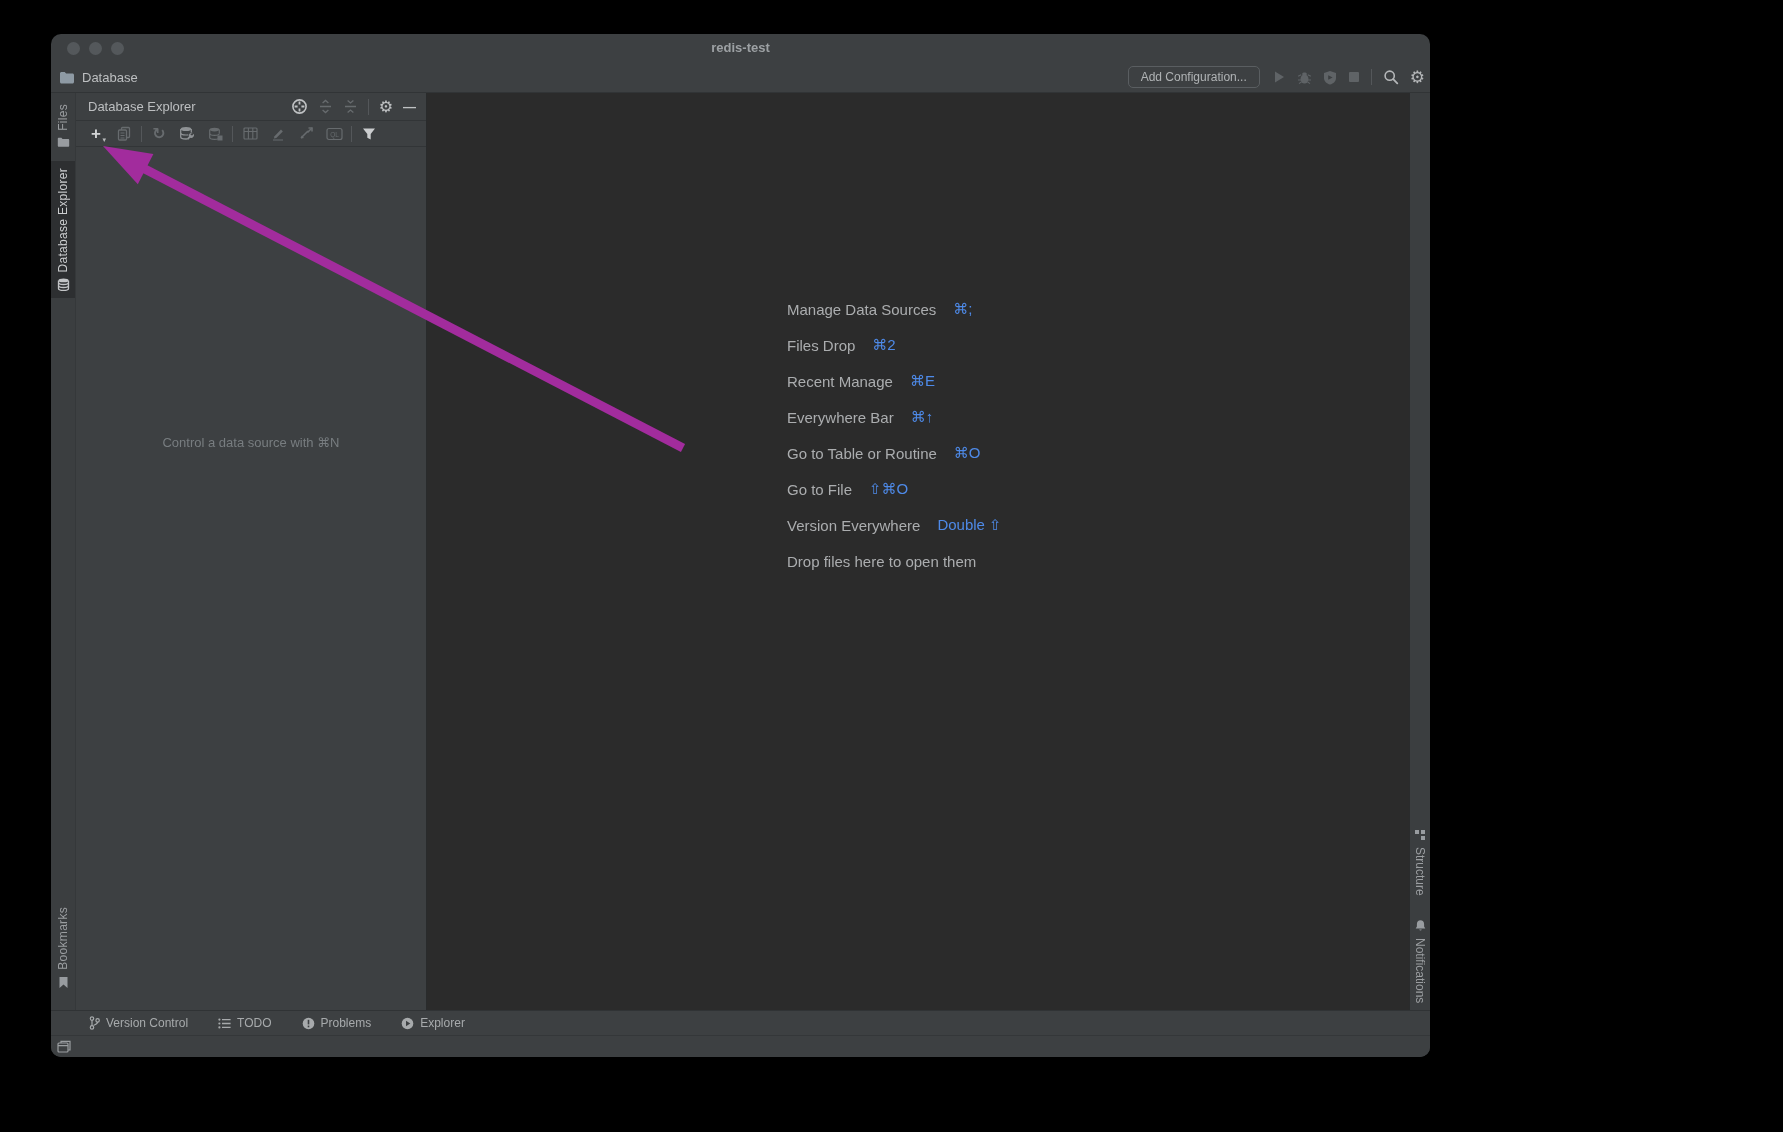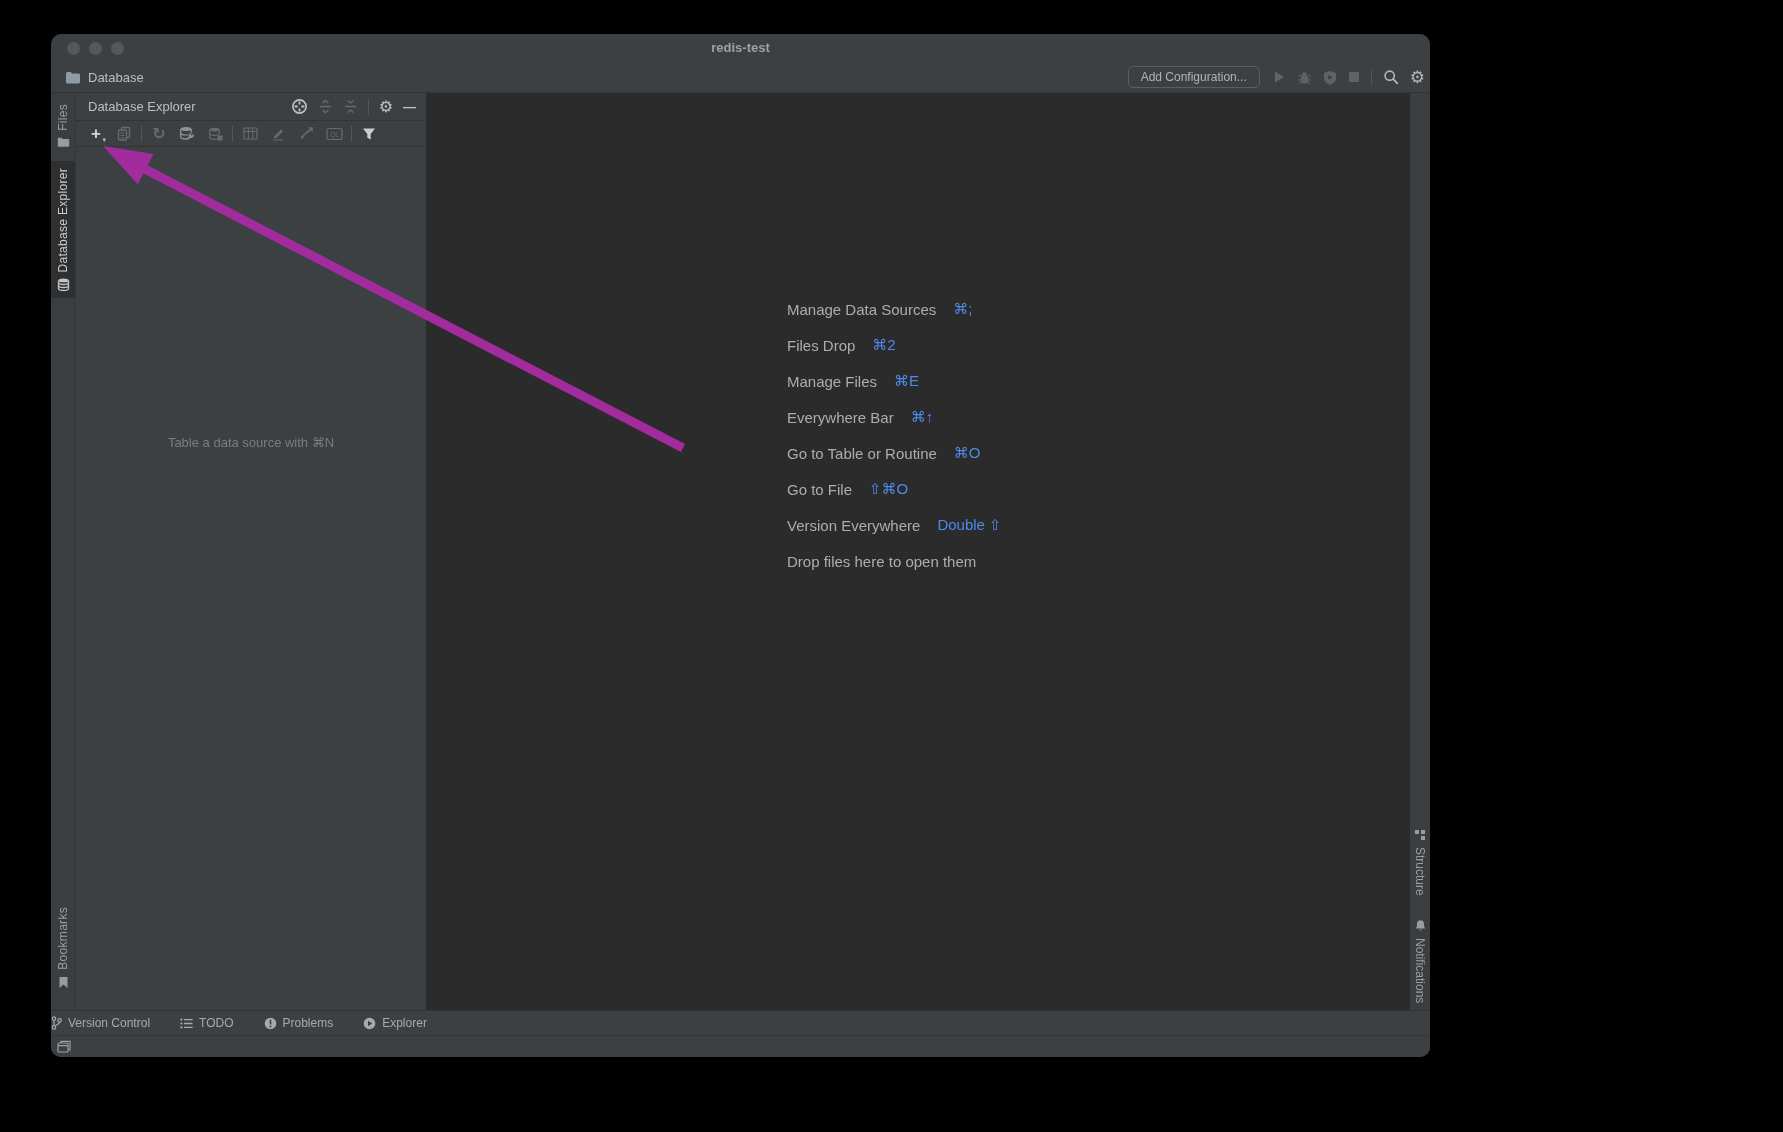--- a/index.html
+++ b/index.html
@@ -8,21 +8,21 @@
   .window{position:absolute;left:51px;top:34px;width:1379px;height:1023px;background:#3D4042;
     border-radius:10px;overflow:hidden;display:flex;flex-direction:column;}
   
   .titlebar{height:28px;position:relative;flex:0 0 auto;}
   .lights{position:absolute;left:16px;top:8px;display:flex;gap:9px;}
   .light{width:13px;height:13px;border-radius:50%;background:#54585B;}
   .win-title{position:absolute;left:0;right:0;top:6px;text-align:center;font-size:13px;
     font-weight:bold;color:#9DA1A4;}
   
   .navbar{height:30px;flex:0 0 auto;display:flex;align-items:center;border-bottom:1px solid #313436;}
-  .crumb{display:flex;align-items:center;gap:7px;padding-left:14px;color:#BDBFC1;font-size:13px;}
+  .crumb{display:flex;align-items:center;gap:7px;padding-left:8px;color:#BDBFC1;font-size:13px;}
   .nav-right{margin-left:auto;display:flex;align-items:center;gap:12px;padding-right:5px;}
   .add-config{background:transparent;border:1px solid #5A5E61;border-radius:5px;color:#B0B3B5;
     font-size:12px;padding:3px 12px;font-family:inherit;}
   .runicons{display:flex;align-items:center;gap:11px;}
   .vsep{width:1px;height:16px;background:#54575A;}
   
   .content{flex:1 1 auto;display:flex;min-height:0;}
   .stripe{width:24px;background:#3B3E40;position:relative;flex:0 0 auto;}
   .stripe.left{border-right:1px solid #35383A;}
   .stripe.right{border-left:1px solid #2A2B2C;width:20px;background:#3B3E40;}
@@ -45,21 +45,21 @@
   .tbtn{width:22px;height:20px;display:flex;align-items:center;justify-content:center;position:relative;}
   .hint{position:absolute;left:0;right:0;top:342px;text-align:center;color:#787D80;font-size:13px;}
   
   .editor{flex:1 1 auto;background:#2B2B2B;position:relative;}
   .shortcuts{position:absolute;left:360px;top:198px;}
   .sc-row{height:36px;display:flex;align-items:center;gap:17px;font-size:15px;}
   .sc-label{color:#ABADAF;}
   .sc-keys{color:#4E8AE8;}
   
   .bottombar{height:24px;flex:0 0 auto;display:flex;align-items:center;gap:30px;
-    border-top:1px solid #303335;background:#3D4042;}
+    padding-left:38px;border-top:1px solid #303335;background:#3D4042;}
   .btool{display:flex;align-items:center;gap:6px;color:#A7AAAC;font-size:12px;}
   .statusbar{height:21px;flex:0 0 auto;display:flex;align-items:center;padding-left:6px;
     background:#3D4042;border-top:1px solid #343739;}
   
   .glyph{line-height:1;display:inline-block;}
   svg{display:block;}
   .arrow-overlay{position:absolute;left:0;top:0;width:1783px;height:1132px;pointer-events:none;z-index:20;}
 </style>
 </head>
 <body>
@@ -245,35 +245,35 @@
               </svg>
           </span>
           <div class="vsep"></div>
           <span class="tbtn">
             <svg width="14" height="14" viewBox="0 0 14 14">
                 <path d="M1 1.5h12L8.7 7v5.5l-3.4-1.8V7z" fill="#CBCDCF"></path>
               </svg>
           </span>
         </div>
 
-        <div class="hint">Table a data source with ⌘N</div>
+        <div class="hint">Control a data source with ⌘N</div>
       </div>
 
       <div class="editor">
         <div class="shortcuts">
           <div class="sc-row">
             <span class="sc-label">Manage Data Sources</span>
             <span class="sc-keys">⌘;</span>
           </div>
           <div class="sc-row">
             <span class="sc-label">Files Drop</span>
             <span class="sc-keys">⌘2</span>
           </div>
           <div class="sc-row">
-            <span class="sc-label">Manage Files</span>
+            <span class="sc-label">Recent Manage</span>
             <span class="sc-keys">⌘E</span>
           </div>
           <div class="sc-row">
             <span class="sc-label">Everywhere Bar</span>
             <span class="sc-keys">⌘↑</span>
           </div>
           <div class="sc-row">
             <span class="sc-label">Go to Table or Routine</span>
             <span class="sc-keys">⌘O</span>
           </div>

